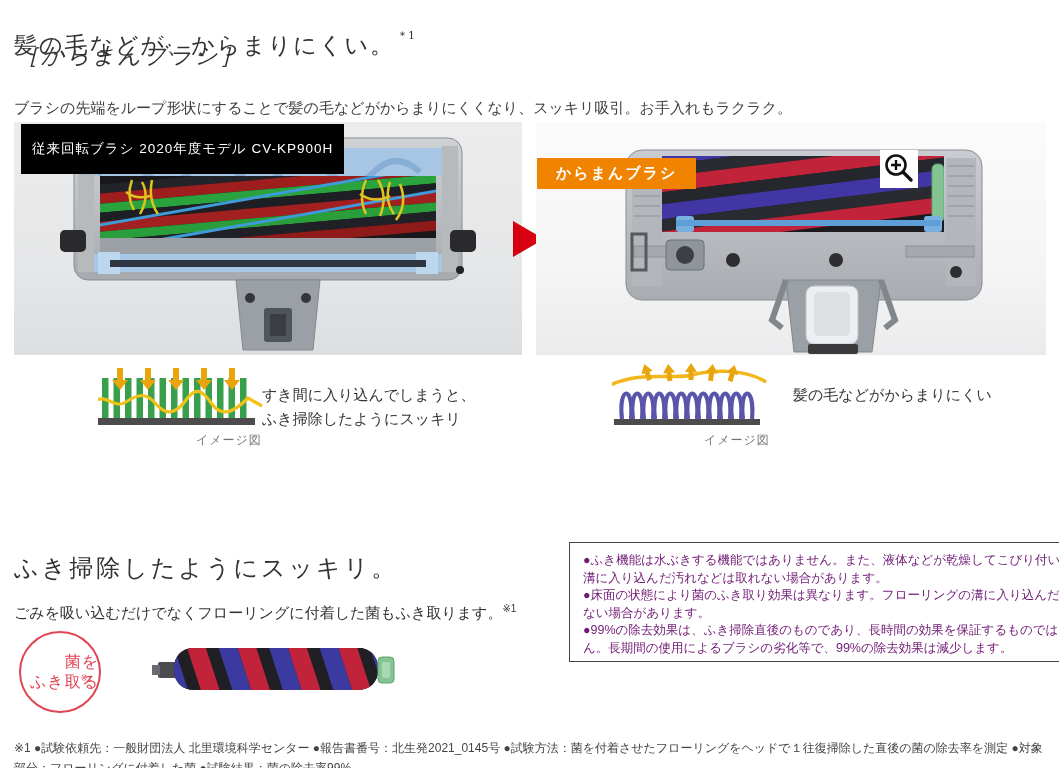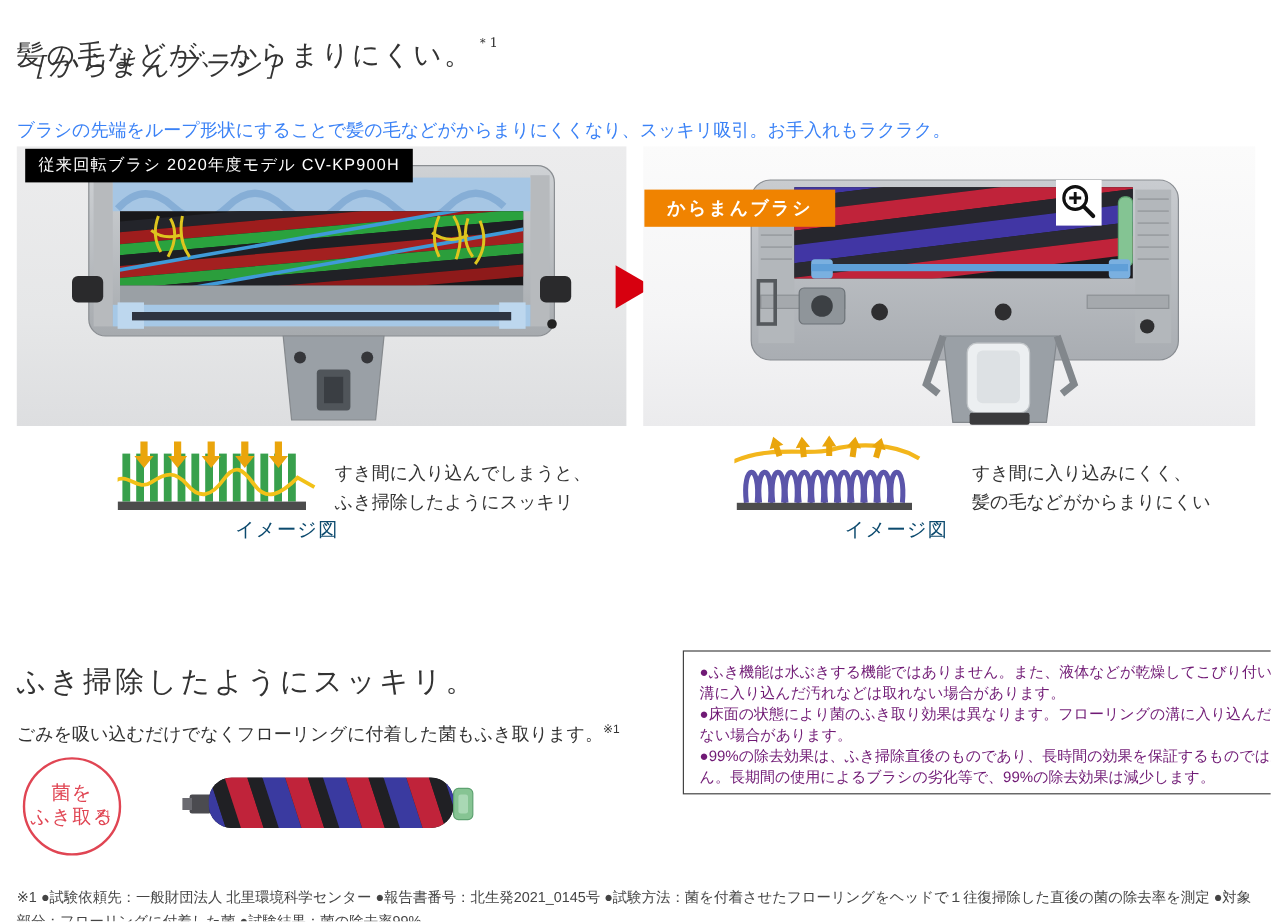--- a/index.html
+++ b/index.html
@@ -3,48 +3,48 @@
 <meta charset="utf-8">
 <style>
   html,body{margin:0;padding:0;background:#fff;}
   .page{position:relative;width:1059px;height:768px;background:#ffffff;overflow:hidden;
         font-family:"Liberation Sans","DejaVu Sans",sans-serif;color:#333;}
   
   .h-serif{font-family:"DejaVu Serif","Liberation Serif",serif;font-weight:500;color:#333;}
   .title1{position:absolute;left:14px;top:4px;font-size:23px;letter-spacing:2px;line-height:34px;}
   .title1 sup{font-size:11px;letter-spacing:0;vertical-align:14px;margin-left:2px;}
   .title2{position:absolute;left:16px;top:38px;font-size:23px;letter-spacing:2px;line-height:34px;font-style:italic;}
-  .desc1{position:absolute;left:14px;top:84px;font-size:15px;color:#3b82f6;}
+  .desc1{position:absolute;left:14px;top:84px;font-size:15px;color:#404040;}
   
   .panel{position:absolute;top:122px;height:233px;overflow:hidden;}
   .panel.left{left:14px;width:508px;background:linear-gradient(180deg,#ececed 0%,#e6e7e8 60%,#dddee0 100%);}
   .panel.right{left:536px;width:510px;background:linear-gradient(180deg,#fbfbfb 0%,#f5f5f6 60%,#ebebed 100%);}
   .label-black{position:absolute;left:7px;top:2px;background:#000;color:#fff;font-size:13.5px;
-               letter-spacing:1px;padding:5px 11px;white-space:nowrap;}
+               letter-spacing:1px;padding:16px 11px;white-space:nowrap;}
   .label-orange{position:absolute;left:1px;top:0;background:#f08300;color:#fff;font-size:15px;
                 font-weight:bold;letter-spacing:2px;padding:6px 19px;white-space:nowrap;margin-top:36px;}
   .zoom-btn{position:absolute;left:344px;top:28px;width:38px;height:38px;background:#fff;border:0;
             padding:0;margin:0;cursor:pointer;display:block;}
   .arrow-right{position:absolute;left:513px;top:221px;width:0;height:0;
                border-left:31px solid #d7000f;border-top:18px solid transparent;border-bottom:18px solid transparent;}
   
   .diag{position:absolute;}
-  .diag-caption{position:absolute;font-size:16px;color:#0c4a6e;letter-spacing:1px;}
-  .diag-text{position:absolute;font-size:15px;line-height:24px;color:#333;margin-left:17px;}
+  .diag-caption{position:absolute;font-size:12px;color:#737373;letter-spacing:1px;}
+  .diag-text{position:absolute;font-size:15px;line-height:24px;color:#333;}
   .note1{position:absolute;left:14px;top:464px;font-size:12px;color:#555;}
   
   .title3{position:absolute;left:14px;top:532px;font-size:24px;letter-spacing:3px;}
   .desc2{position:absolute;left:14px;top:588px;font-size:15px;color:#333;}
   .desc2 sup{font-size:10px;vertical-align:6px;}
   .info-box{position:absolute;left:569px;top:542px;width:559px;height:120px;box-sizing:border-box;
             border:1px solid #444;padding:9px 13px;font-size:12.5px;line-height:17.5px;color:#701a75;}
   .info-box p{margin:0;}
   .badge{position:absolute;left:19px;top:631px;width:82px;height:82px;border:2px solid #e04553;
          border-radius:50%;box-sizing:border-box;color:#e04553;display:flex;flex-direction:column;
-         align-items:center;justify-content:center;line-height:20px;font-size:16px;letter-spacing:1px;}
+         align-items:flex-end;justify-content:center;line-height:20px;font-size:16px;letter-spacing:1px;}
   .badge .bnote{position:absolute;right:7px;top:36px;font-size:8px;letter-spacing:0;}
   .roller{position:absolute;left:150px;top:641px;}
   .footnote{position:absolute;left:14px;top:726px;width:1038px;font-size:12px;line-height:20px;color:#444;}
 </style>
 </head>
 <body>
 
 <div class="page">
 
   <h1 class="h-serif title1"><span>髪の毛などが、からまりにくい。</span><sup>＊1</sup></h1>
@@ -241,21 +241,20 @@
       <path transform="translate(32,1) rotate(-18)" d="M-2.5,18 v-8 h-3.5 l6,-9 6,9 h-3.5 v8 z"></path>
       <path transform="translate(56,1) rotate(-6)" d="M-2.5,18 v-8 h-3.5 l6,-9 6,9 h-3.5 v8 z"></path>
       <path transform="translate(79,0)" d="M-2.5,18 v-8 h-3.5 l6,-9 6,9 h-3.5 v8 z"></path>
       <path transform="translate(101,1) rotate(8)" d="M-2.5,18 v-8 h-3.5 l6,-9 6,9 h-3.5 v8 z"></path>
       <path transform="translate(123,2) rotate(16)" d="M-2.5,18 v-8 h-3.5 l6,-9 6,9 h-3.5 v8 z"></path>
     </g>
     <rect x="2" y="57" width="146" height="6" fill="#4c4c4c"></rect>
   </svg>
   <div class="diag-caption" style="left:704px;top:432px;">イメージ図</div>
   <div class="diag-text" style="left:793px;top:383px;">
-    <div>すき間に入り込みにくく、</div>
     <div>髪の毛などがからまりにくい</div>
   </div>
 
 
   <h2 class="h-serif title3">ふき掃除したようにスッキリ。</h2>
   <p class="desc2"><span>ごみを吸い込むだけでなくフローリングに付着した菌もふき取ります。</span><sup>※1</sup></p>
 
   <div class="info-box">
     <p>●ふき機能は水ぶきする機能ではありません。また、液体などが乾燥してこびり付いた汚れや溝に入り込んだ汚れなどは取れない場合があります。</p>
     <p>●床面の状態により菌のふき取り効果は異なります。フローリングの溝に入り込んだ菌は取れない場合があります。</p>

